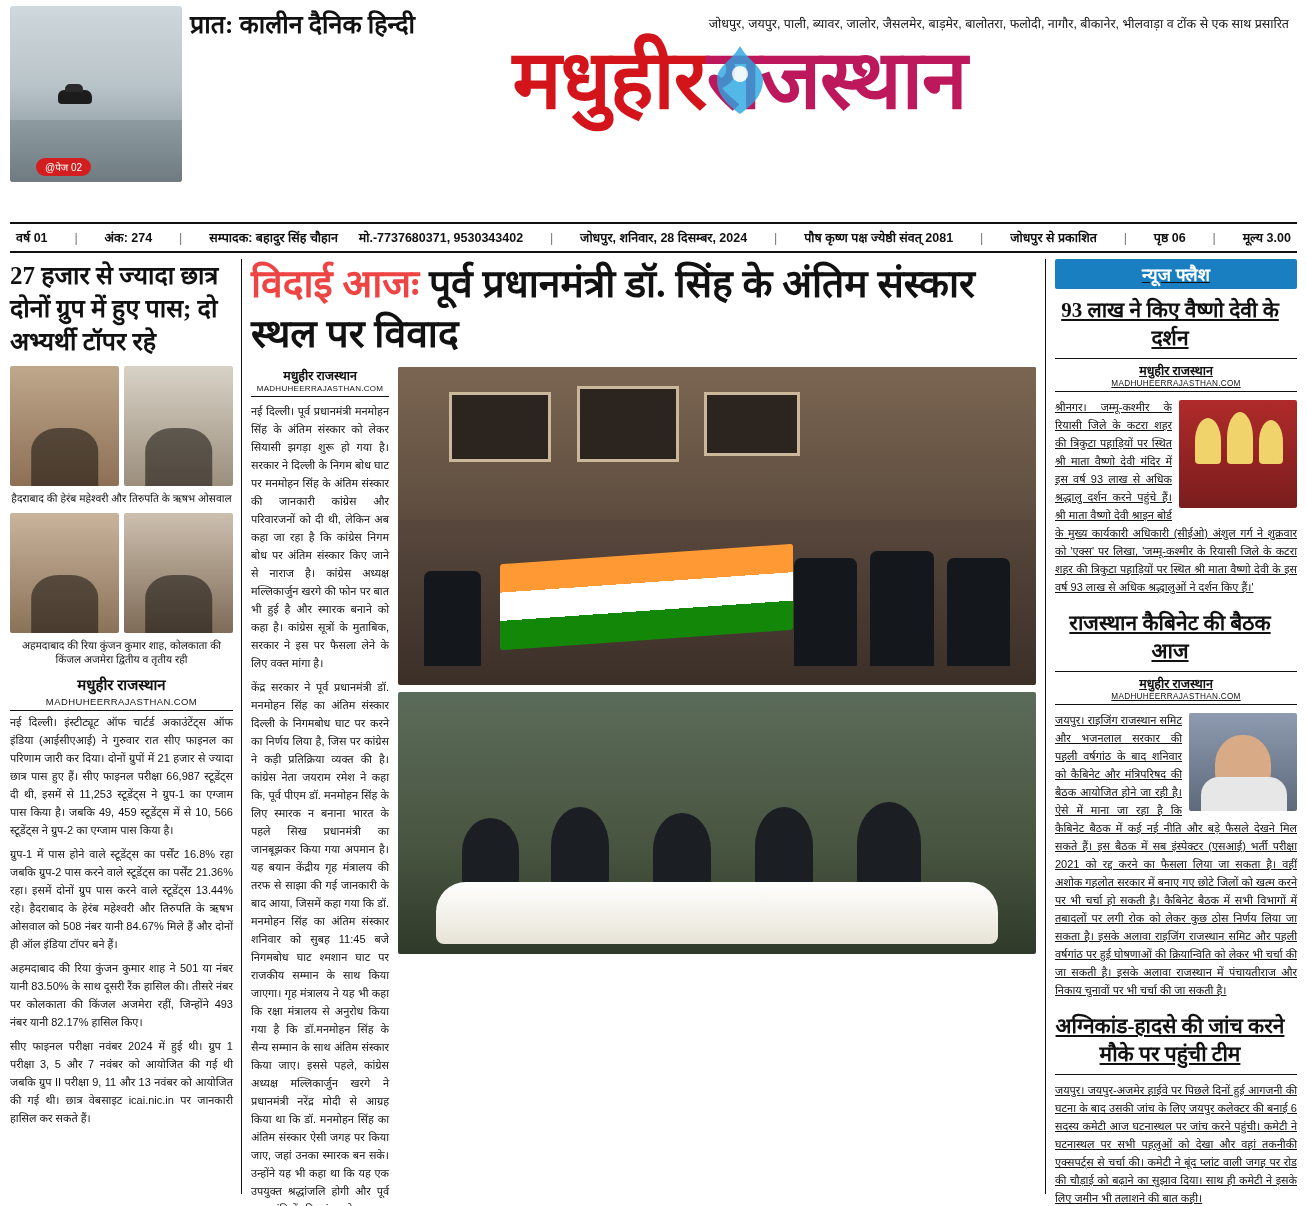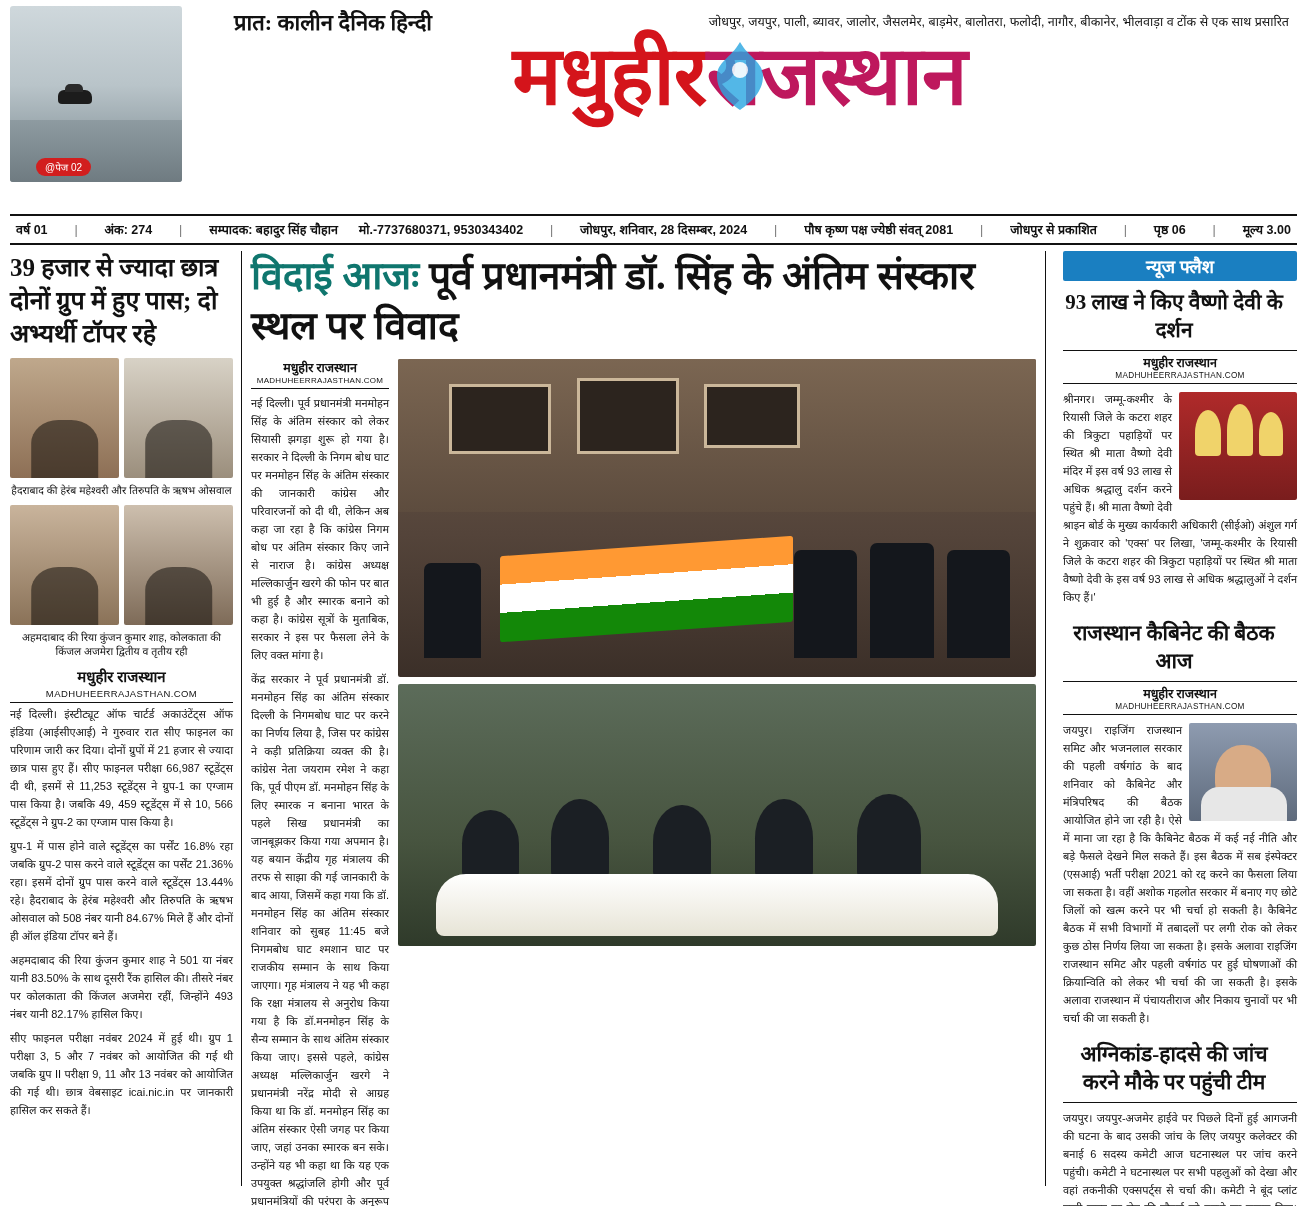--- a/index.html
+++ b/index.html
@@ -32,23 +32,22 @@
     content:""; position:absolute; left:7px; top:-6px; width:18px; height:8px;
     background:#2a2a2a; border-radius:5px 5px 0 0;
   }
   .mh-left .tag {
     position:absolute; left:26px; bottom:6px; background:#d21e1e; color:#fff;
     font-size:10px; padding:2px 9px; border-radius:9px; white-space:nowrap;
   }
   .mh-center { flex:1; padding:0 8px; text-align:center; }
   .mh-toprow { display:flex; align-items:center; justify-content:space-between; gap:8px; }
   .mh-tagline-left {
-    font-size:22px; font-weight:bold; color:#111; white-space:nowrap;
+    font-size:25px; font-weight:bold; color:#111; white-space:nowrap;
     font-family:"Liberation Serif", serif;
-    margin-left:44px;
   }
   .mh-tagline-right { font-size:12.5px; color:#111; white-space:nowrap; }
   .logo-wrap { position:relative; margin-top:-2px; }
   .logo-title {
     font-family:"Liberation Serif", serif; font-weight:bold; letter-spacing:-1px;
     font-size:82px; line-height:86px; white-space:nowrap;
   }
   .logo-title .red { color:#d4141b; }
   .logo-title .blk { color:#be185d;text-align:right; }
   .logo-flag {
@@ -72,29 +71,29 @@
   .mh-right .p { position:absolute; bottom:22px; background:#15212b; border-radius:3px; }
   .mh-right .tag {
     position:absolute; left:48px; bottom:6px; background:#d21e1e; color:#fff;
     font-size:10px; padding:2px 9px; border-radius:9px; white-space:nowrap;
   }
 
   
   .infobar {
     border-top:2px solid #111; border-bottom:2px solid #111;
     display:flex; align-items:center; justify-content:space-between;
-    font-size:12.5px; font-weight:bold; padding:5px 6px; margin-top:8px;
+    font-size:12.5px; font-weight:bold; padding:5px 6px; margin-top:16px;
   }
   .infobar span.sep { color:#777; font-weight:normal; padding:0 6px; }
 
   
   .body-grid { display:flex; gap:0; margin-top:6px; height:935px; }
   .col-left { width:232px; padding-right:8px; border-right:1px solid #111; }
   .col-mid { flex:1; padding:0 9px; }
-  .col-right { width:252px; padding-left:17px; border-left:1px solid #111; }
+  .col-right { width:252px; padding-left:9px; border-left:1px solid #111;text-decoration:underline; }
 
   
   .lead-head {
     font-family:"Liberation Serif", serif; font-weight:bold;
     font-size:25px; line-height:33px; color:#111; margin:0 0 8px 0;
   }
   .photo-grid { display:grid; grid-template-columns:1fr 1fr; gap:5px; }
   .ph { height:120px; border-radius:2px; position:relative; overflow:hidden; }
   .ph.m1{ background:linear-gradient(#bfa88c,#8d6f55); }
   .ph.m2{ background:linear-gradient(#d8d2c6,#9b8e7c); }
@@ -117,21 +116,21 @@
     font-size:11px; line-height:18px; text-align:justify; color:#111;
     font-family:"Liberation Sans", sans-serif;
   }
   .body-text p { margin:0 0 6px 0; }
 
   
   .main-head {
     font-family:"Liberation Serif", serif; font-weight:bold;
     font-size:39px; line-height:50px; margin:0 0 8px 0; color:#111;
   }
-  .main-head .red { color:#0f766e; }
+  .main-head .red { color:#ef4444; }
   .mid-split { display:flex; gap:9px; }
   .mid-col1 { width:138px; }
   .mid-col1 .brandline { text-align:center; }
   .mid-col1 .brandline .name { font-family:"Liberation Serif",serif; font-weight:bold; font-size:12.5px; }
   .mid-col1 .brandline .url { font-size:8px; letter-spacing:.3px; border-bottom:1px solid #111;
      padding-bottom:3px; margin-bottom:5px; }
   .mid-photo-top {
     height:318px; border-radius:2px; position:relative; overflow:hidden;
     background:linear-gradient(#6d5a48 0%,#54443a 55%,#3b2f28 100%);
   }
@@ -240,21 +239,21 @@
     <span>जोधपुर से प्रकाशित</span>
     <span class="sep">|</span>
     <span>पृष्ठ 06</span>
     <span class="sep">|</span>
     <span>मूल्य 3.00</span>
   </div>
 
   <div class="body-grid">
 
     <div class="col-left">
-      <h2 class="lead-head">39 हजार से ज्यादा छात्र दोनों ग्रुप में हुए पास; दो अभ्यर्थी टॉपर रहे</h2>
+      <h2 class="lead-head">27 हजार से ज्यादा छात्र दोनों ग्रुप में हुए पास; दो अभ्यर्थी टॉपर रहे</h2>
 
       <div class="photo-grid">
         <div class="ph m1"></div>
         <div class="ph m2"></div>
       </div>
       <div class="cap">हैदराबाद की हेरंब महेश्वरी और तिरुपति के ऋषभ ओसवाल</div>
 
       <div class="photo-grid">
         <div class="ph m3"></div>
         <div class="ph m4"></div>

